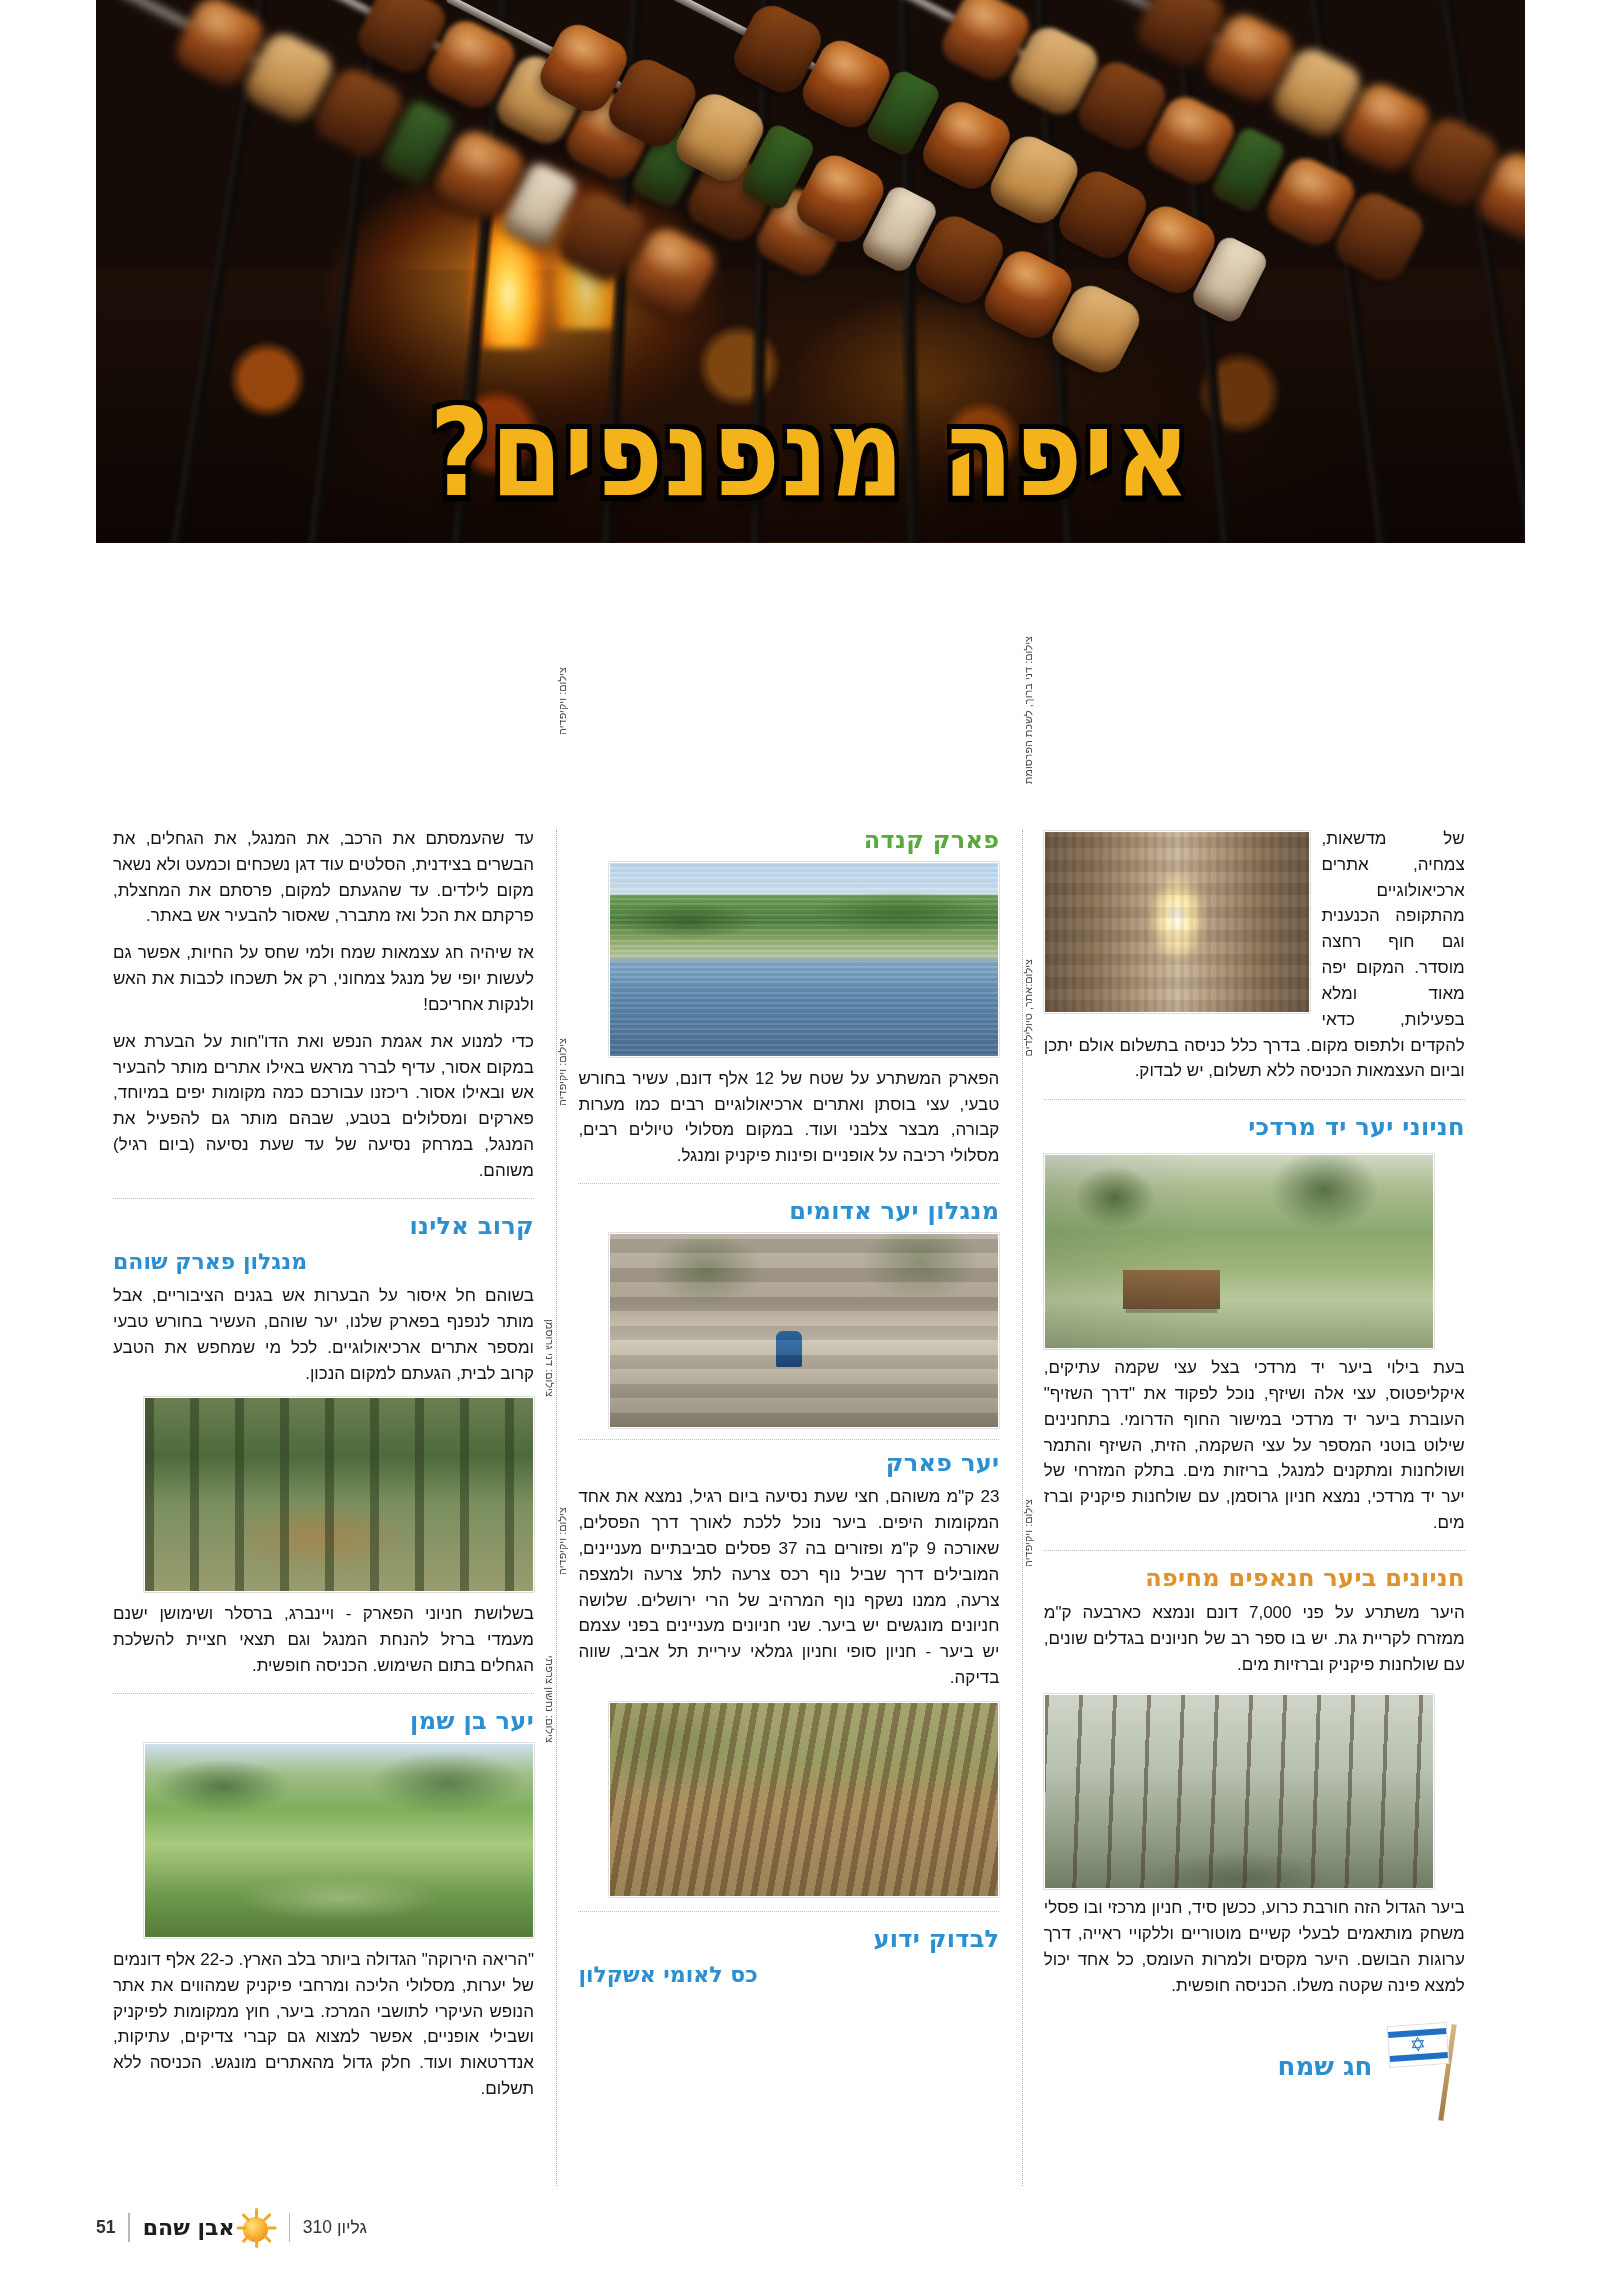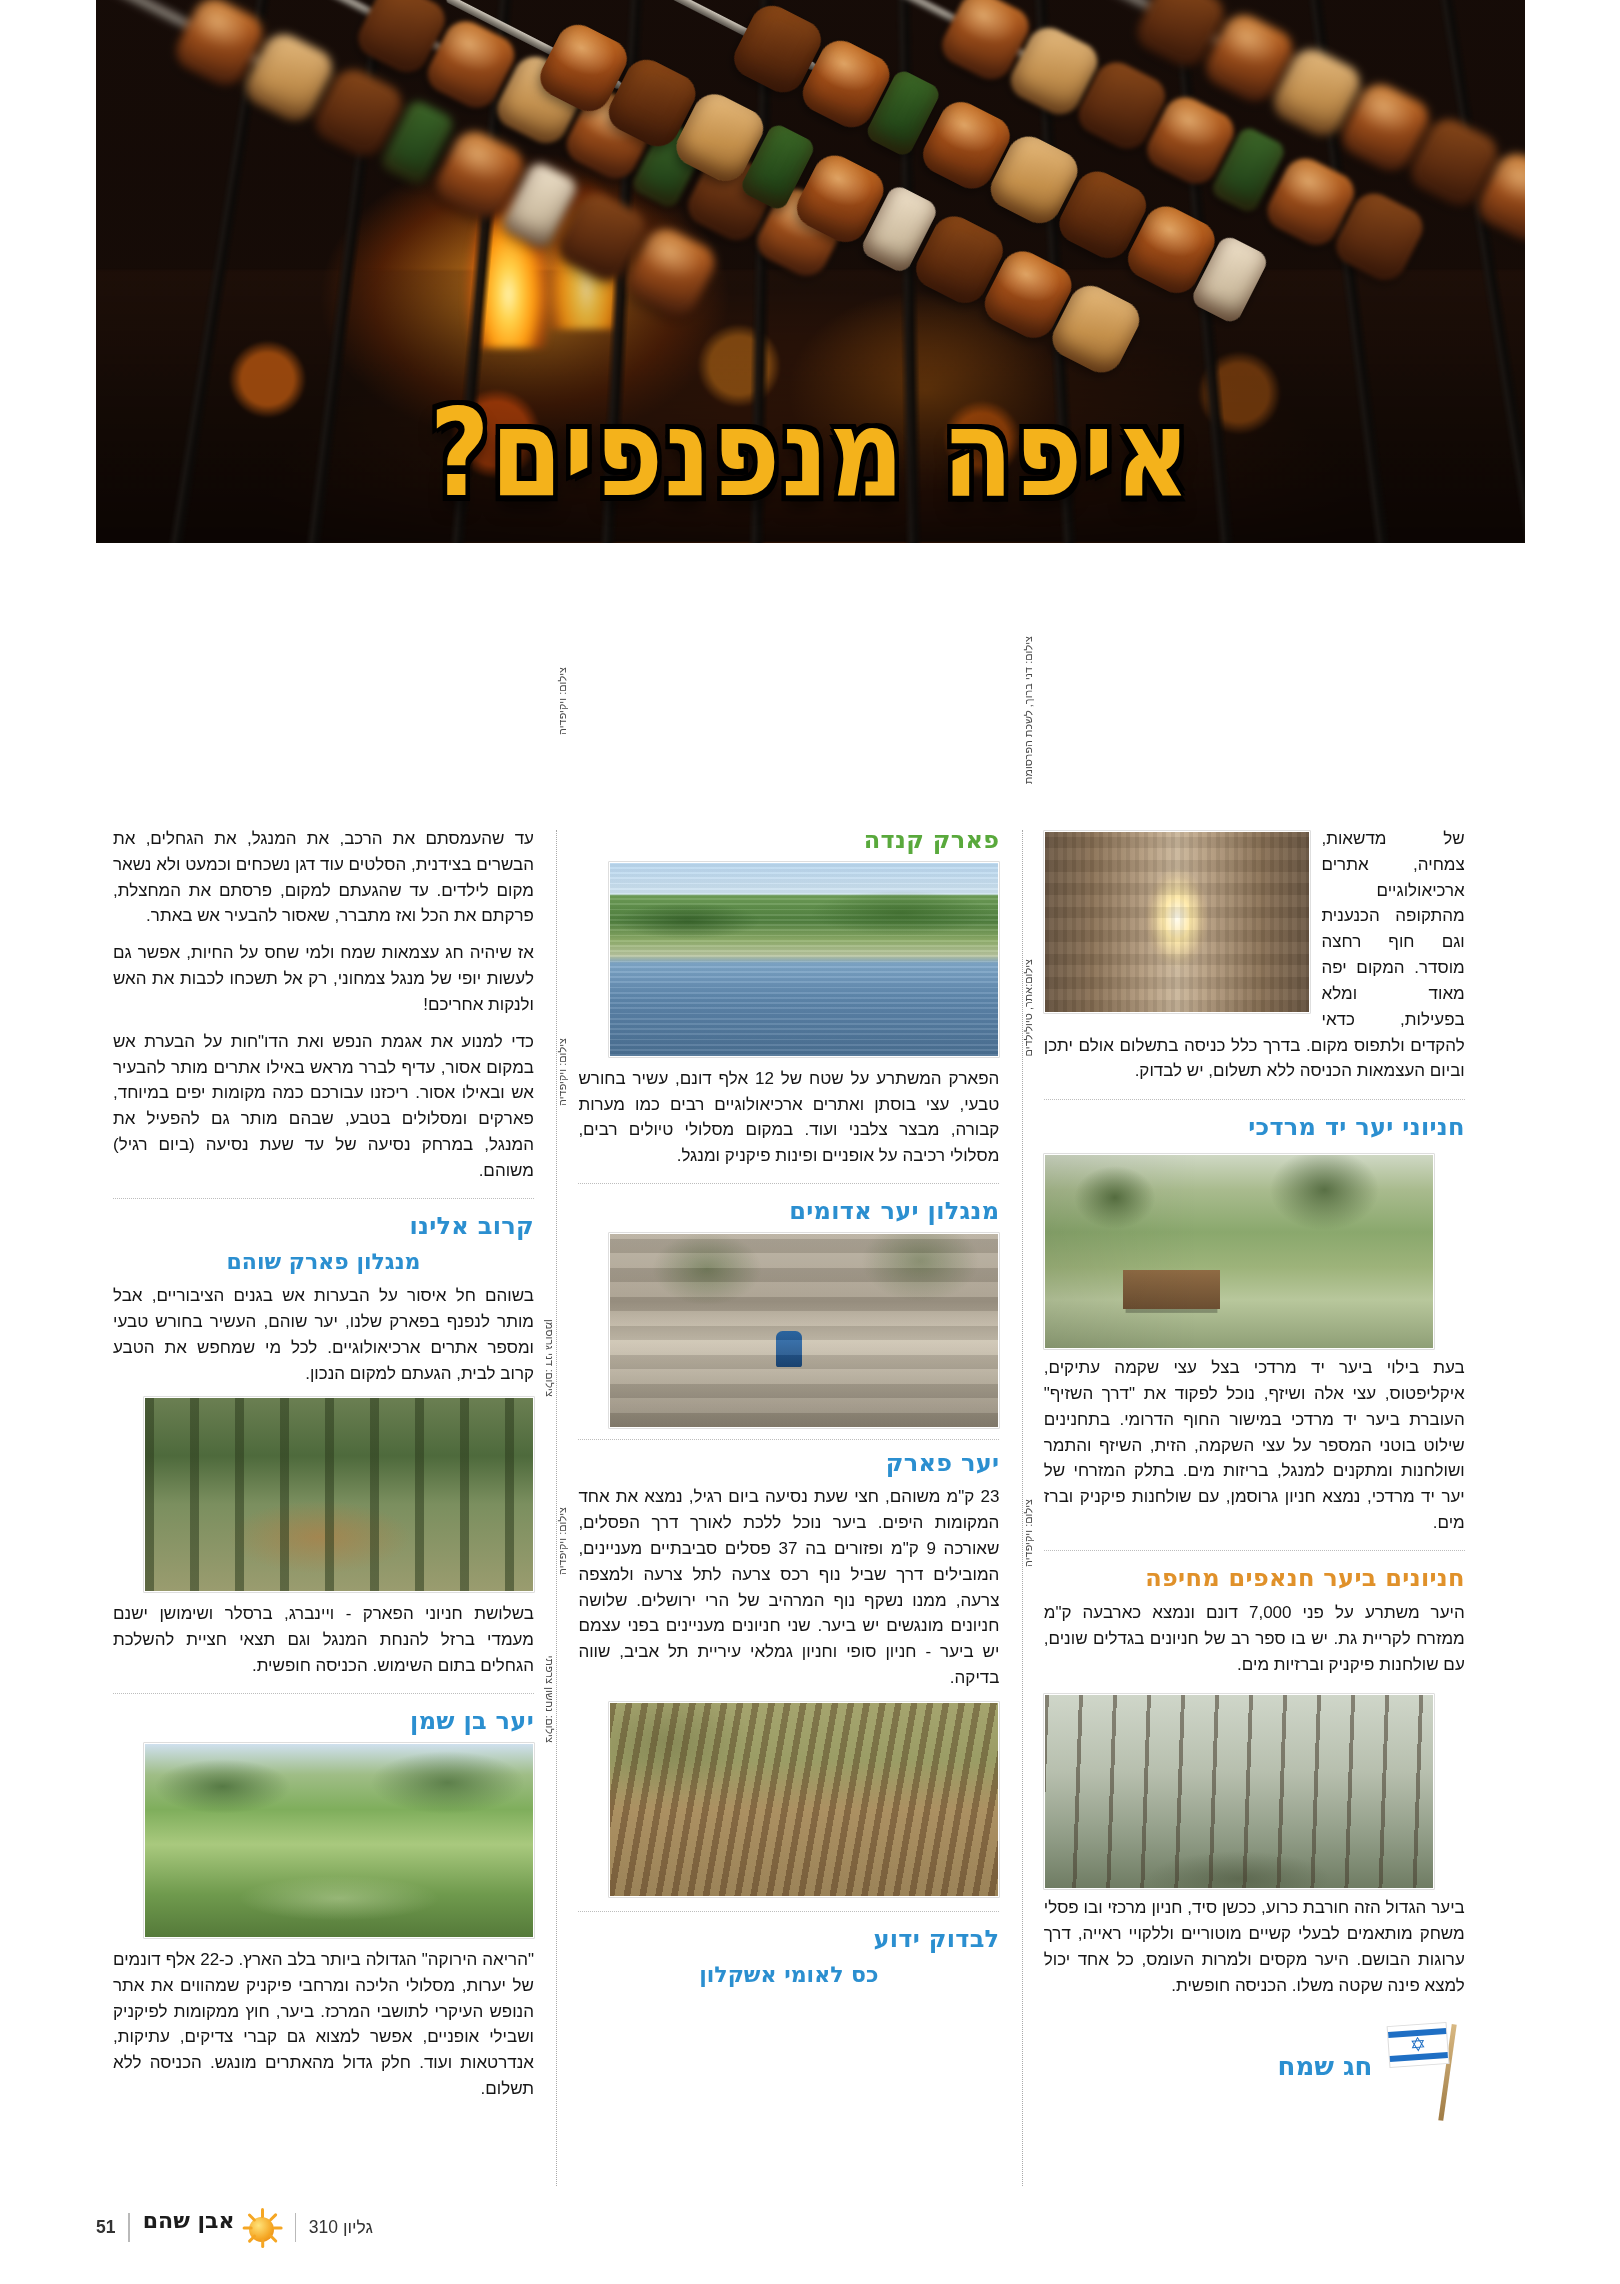--- a/index.html
+++ b/index.html
@@ -144,21 +144,21 @@
     letter-spacing: 0.3px;
   }
   h2.section.green { color: #59a93c; }
   h2.section.orange { color: #e0912a; }
   h3.sub {
     font-family: "DejaVu Sans", sans-serif;
     font-weight: 700;
     font-size: 22px;
     color: #2b8fd0;
     margin: 3.9px 0 7.8px 0;
-    text-align: center;
+    text-align: left;
     line-height: 1.25;
   }
 
   .rule {
     border: 0; border-top: 1.3px dotted #bdbdbd;
     margin: 14.3px 0 13px 0;
   }
   .rule.tight { margin: 10.4px 0 9px 0; }
 
   p.body {
@@ -339,21 +339,21 @@
     position: absolute; left: 96px; right: 96px; bottom: 34px;
     height: 45px;
     display: flex; flex-direction: row-reverse; align-items: center; gap: 13px;
     direction: rtl;
   }
   .footer .pgnum {
     font-size: 17.5px; color: #333; font-weight: 700;
   }
   .footer .divider { width: 1.3px; height: 29px; background: #b9b9b9; }
   .footer .brand {
-    display:flex; align-items:flex-start; gap: 7px;
+    display:flex; align-items:center; gap: 1px;
   }
   .sunlogo {
     position: relative; width: 40px; height: 40px;
   }
   .sunlogo .core {
     position:absolute; left: 7.8px; top: 9px; width: 25px; height: 25px; border-radius: 50%;
     background: radial-gradient(circle at 38% 34%, #ffe37a, #f5a623 60%, #e07d12 100%);
   }
   .sunlogo .ray {
     position:absolute; left: 19px; top: 0; width: 3.2px; height: 10.4px; background: #f5a623; border-radius: 1.9px;

